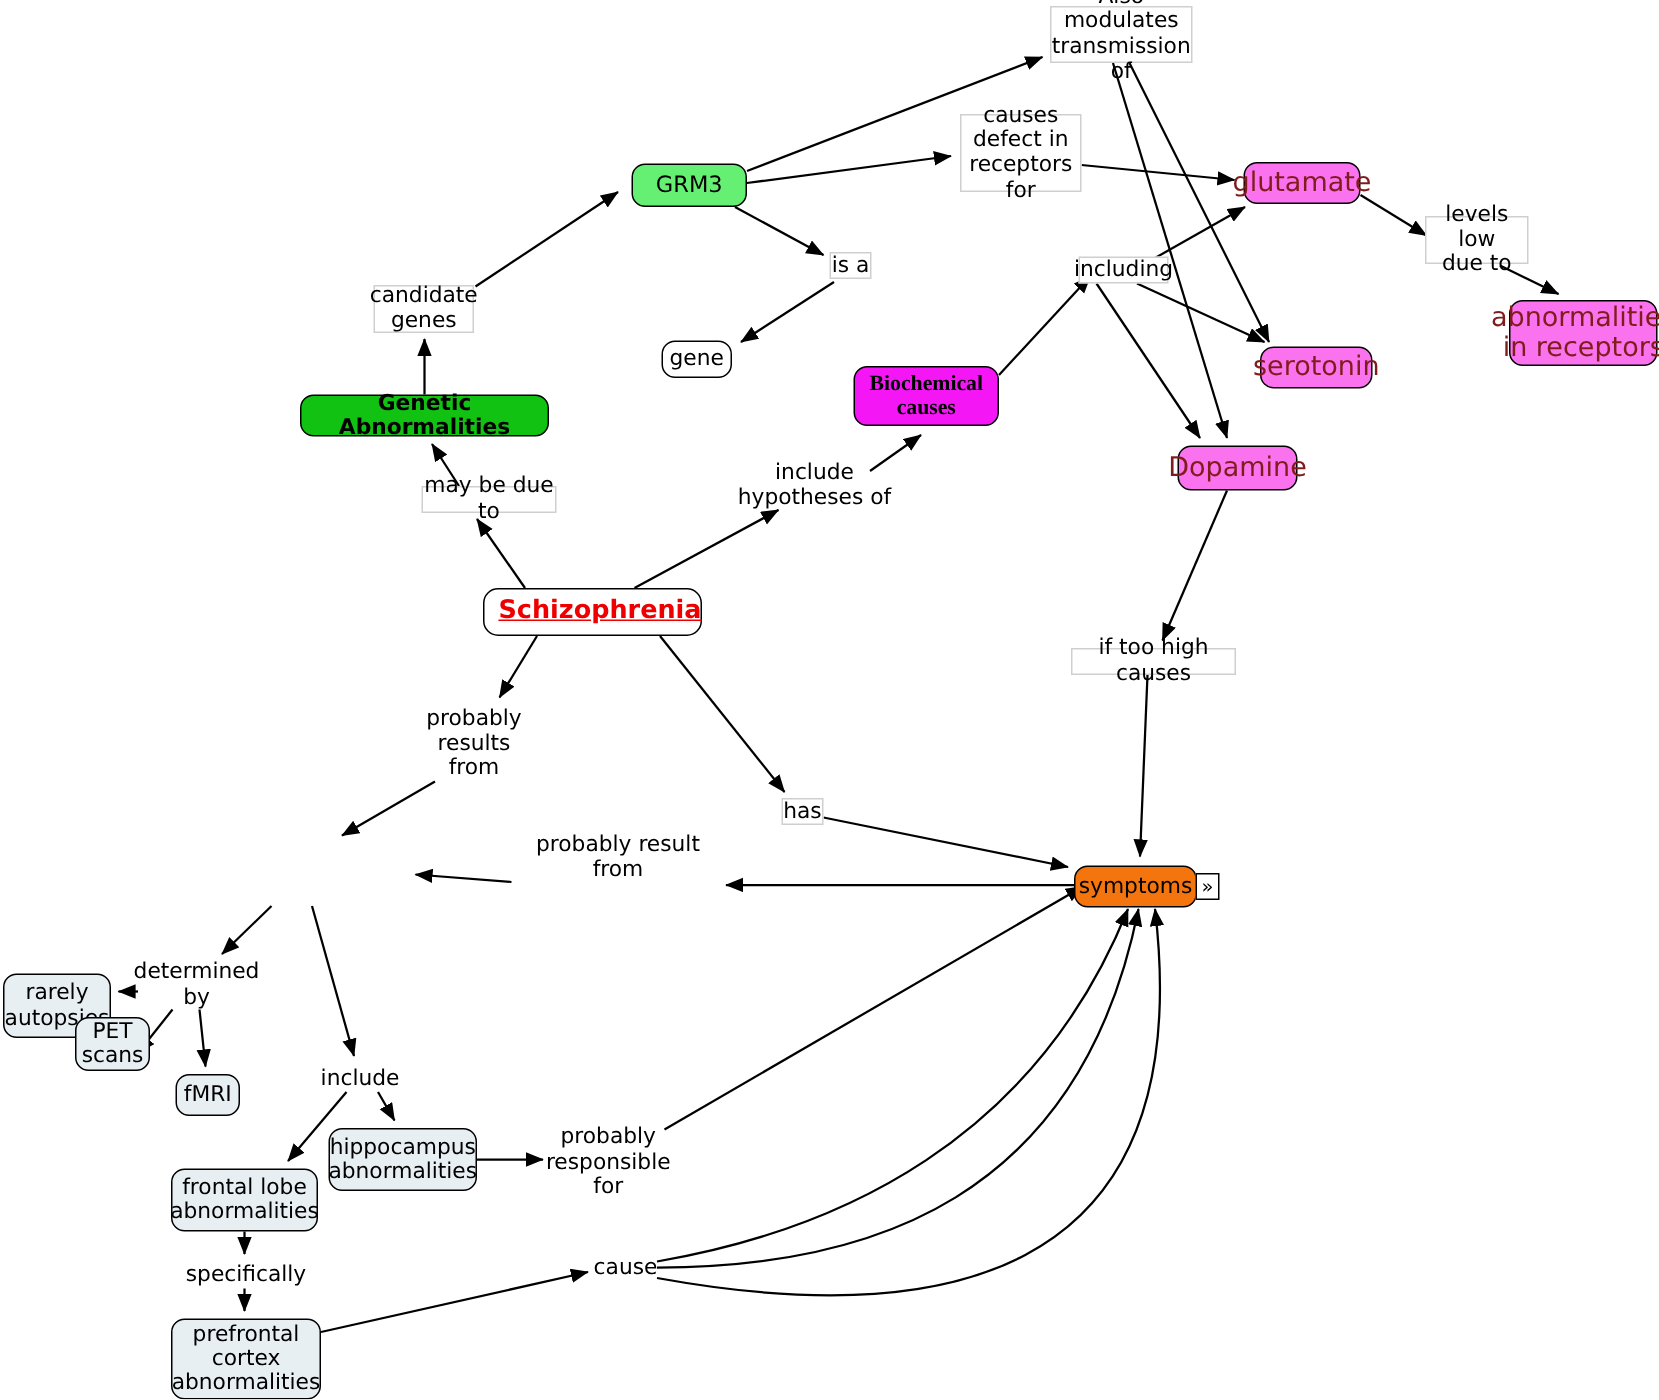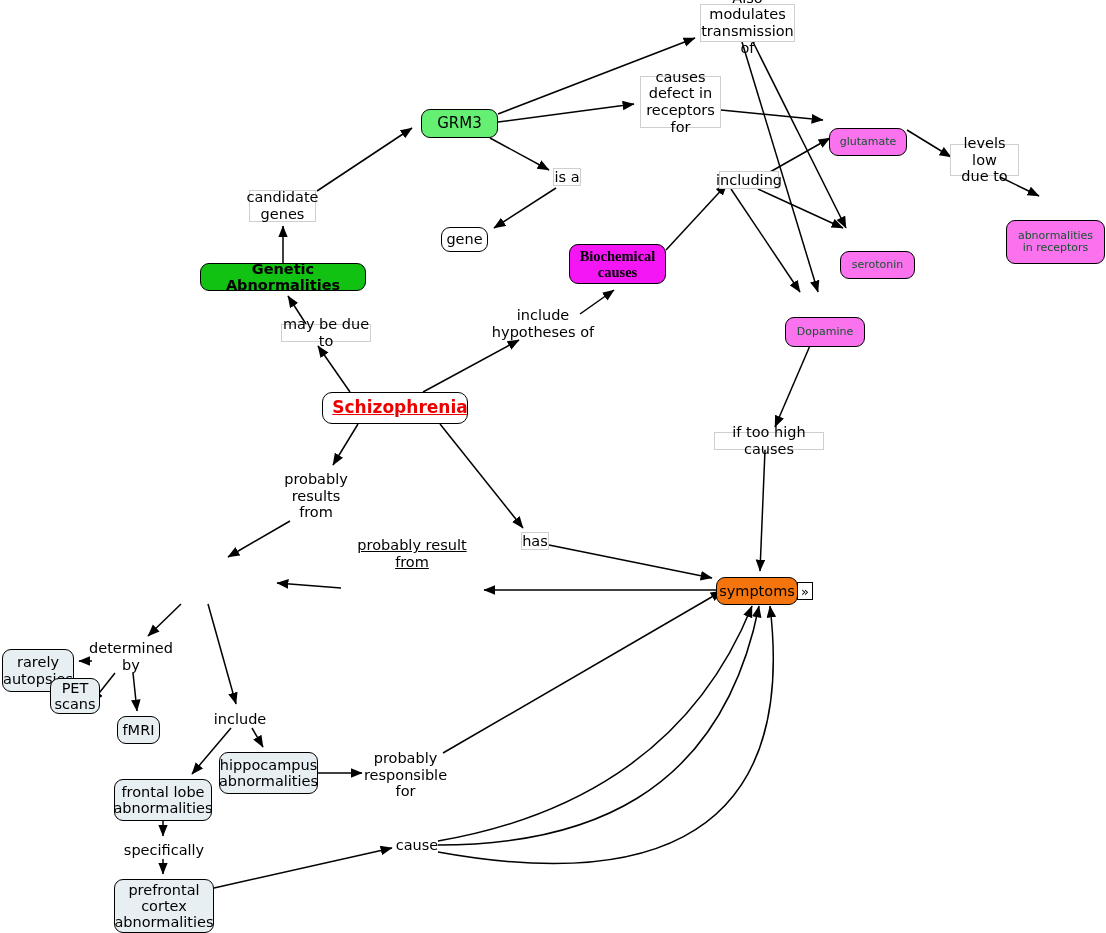--- a/index.html
+++ b/index.html
@@ -12,21 +12,21 @@
         justify-content:center;text-align:center;border:1.4px solid #000;
         border-radius:9px;line-height:1.12;padding:2px 6px;}
   .node span{display:block;}
 
   .n-plain{background:#ffffff;color:#000;font-size:14.5px;}
   .n-blue{background:#e8eff3;color:#000;font-size:14.5px;}
   .n-blue-b{background:#e8eff3;color:#000;font-size:14.5px;font-weight:bold;}
   .n-green-lt{background:#66f073;color:#000;font-size:15px;}
   .n-green-dk{background:#12c212;color:#000;font-size:14.5px;font-weight:bold;}
   .n-magenta{background:#f416f4;color:#000;font-size:14.5px;font-weight:bold;}
-  .n-pink{background:#fa72ee;color:#14532d;font-size:11px;margin-top:20px;}
+  .n-pink{background:#fa72ee;color:#7f1d1d;font-size:18px;}
   .n-orange{background:#f4740d;color:#000;font-size:14.5px;}
   .n-red{background:#ffffff;color:#ee0000;font-size:17px;font-weight:bold;
          text-decoration:underline;border-radius:10px;padding-left:16px;}
 
   .lbl{position:absolute;box-sizing:border-box;display:flex;align-items:center;
        justify-content:center;text-align:center;font-size:14.5px;color:#000;
        line-height:1.14;background:transparent;}
   .lbl.boxed{background:#ffffff;border:1px solid #cfcfcf;}
 
   .expand{position:absolute;box-sizing:border-box;width:16px;height:18px;
@@ -209,21 +209,21 @@
     </div>
   <div class="lbl boxed" style="left:714px;top:432px;width:110px;height:18px;">
       <span class="ml">if too high causes</span>
     </div>
   <div class="lbl" style="left:284px;top:471px;width:64px;height:50px;">
       <span class="ml">probably<br>results<br>from</span>
     </div>
   <div class="lbl boxed" style="left:521px;top:532px;width:28px;height:18px;">
       <span class="ml">has</span>
     </div>
-  <div class="lbl" style="left:345px;top:545px;width:134px;height:18px;text-decoration:underline;">
+  <div class="lbl" style="left:345px;top:563px;width:134px;height:18px;">
       <span class="ml">probably result from</span>
     </div>
   <div class="lbl" style="left:92px;top:641px;width:78px;height:32px;">
       <span class="ml">determined<br>by</span>
     </div>
   <div class="lbl" style="left:216px;top:710px;width:48px;height:18px;">
       <span class="ml">include</span>
     </div>
   <div class="lbl" style="left:368px;top:750px;width:75px;height:50px;">
       <span class="ml">probably<br>responsible<br>for</span>

